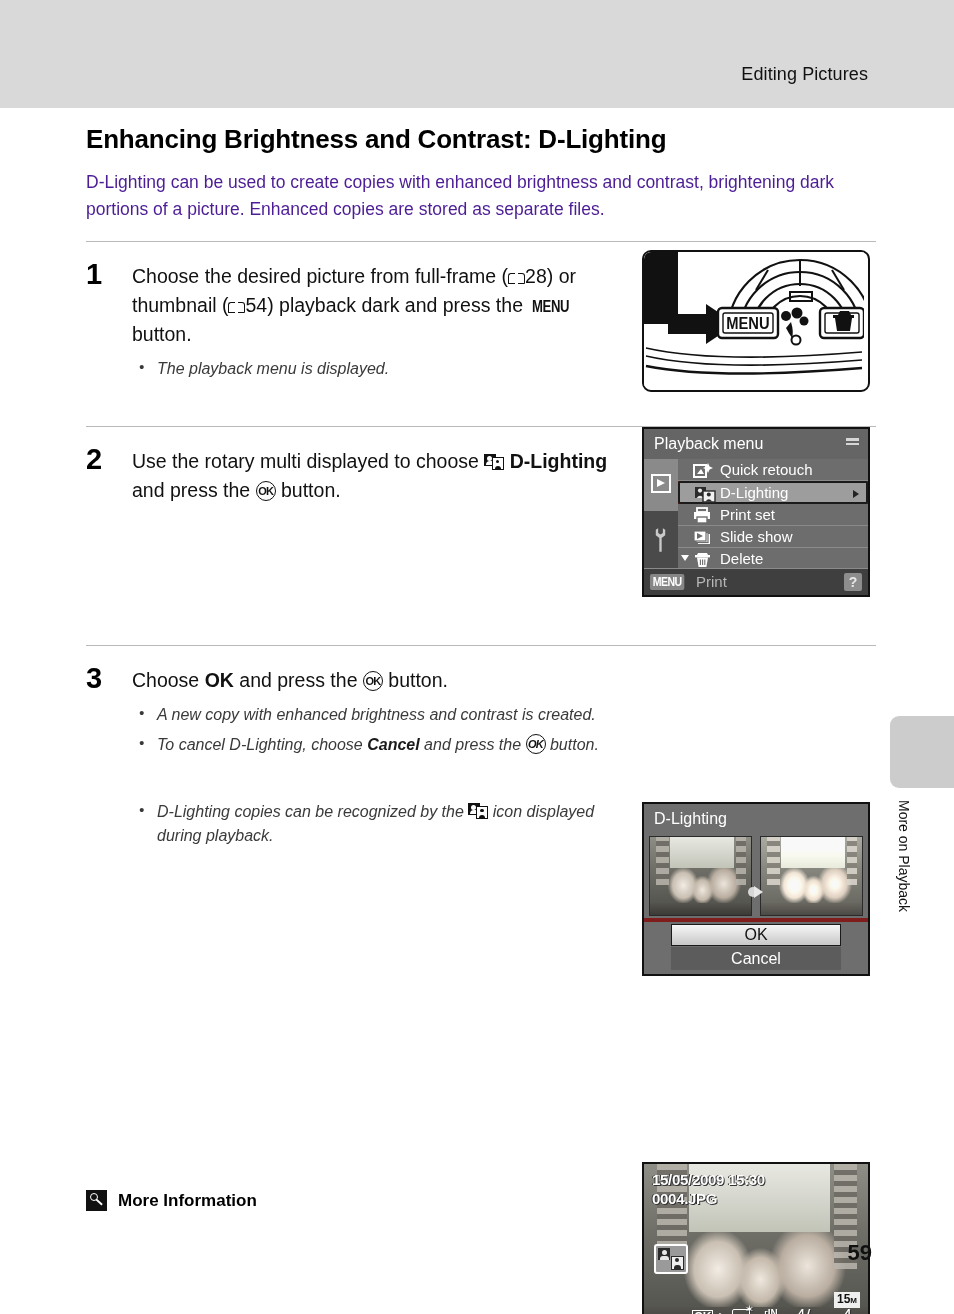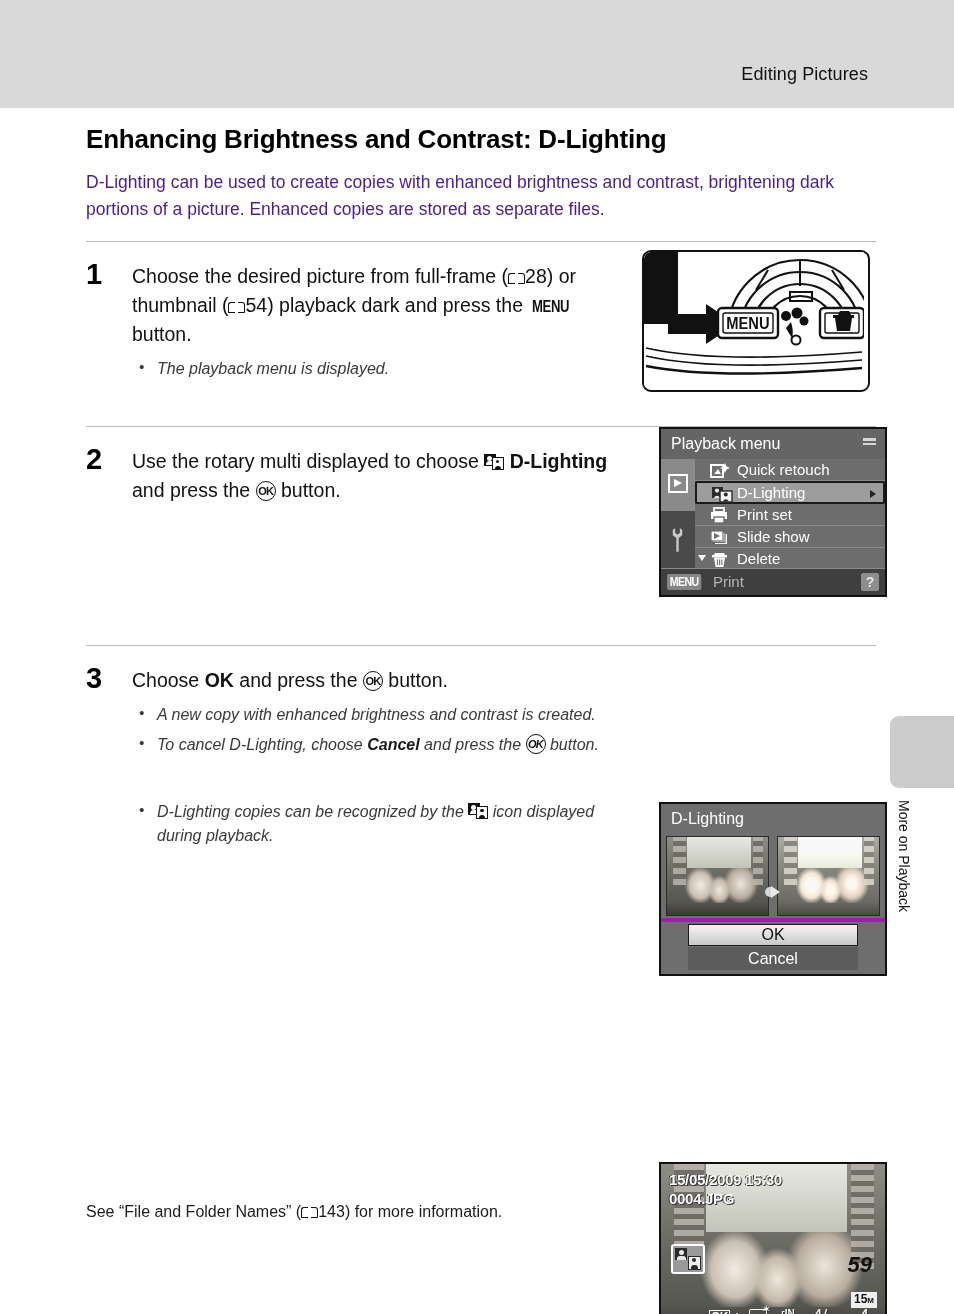--- a/index.html
+++ b/index.html
@@ -190,24 +190,23 @@
     width: 224px; height: 138px;
     border: 2px solid #111;
     border-radius: 9px;
     background: #fff;
     overflow: hidden;
   }
 
   
   .lcd {
     border: 2px solid #111;
-    background: #a21caf;
+    background: #7f1d1d;
     overflow: hidden;
     position: relative;
-    margin-left: 17px;
   }
   .menu-lcd { left: 642px; top: 427px; width: 224px; height: 166px; }
   .dl-lcd   { left: 642px; top: 632px; width: 224px; height: 170px; }
   .pb-lcd   { left: 642px; top: 818px; width: 224px; height: 170px; }
 
   
   .pm-title {
     position: absolute; left: 0; top: 0; right: 0; height: 30px;
     background: #656565;
     color: #fff; font-size: 16px;
@@ -523,23 +522,22 @@
     background: #fff;
     transform: rotate(42deg);
   }
   .mi-text {
     margin-top: 13px;
     font-size: 16px;
     color: #1c1c1c;
   }
 
   .folio {
-    position: absolute; right: 82px; bottom: 36px;
+    position: absolute; right: 82px; bottom: 48px;
     font-size: 22px; font-weight: bold;
-    font-style: italic;
     color: #111;
   }
 
   
   .photo {
     position: absolute; left: 0; top: 0; right: 0; bottom: 0;
     background:
       radial-gradient(ellipse 22% 34% at 33% 62%, #f2ece4 0%, #c9bfb2 48%, rgba(0,0,0,0) 70%),
       radial-gradient(ellipse 16% 26% at 52% 68%, #efe8de 0%, #c3b8aa 50%, rgba(0,0,0,0) 72%),
       radial-gradient(ellipse 24% 36% at 73% 60%, #ece5db 0%, #b9ada0 50%, rgba(0,0,0,0) 72%),
@@ -833,18 +831,19 @@
     <span class="pb-in">[<b>IN</b></span>
     <span class="pb-count">4/</span>
     <span class="pb-total">4</span>
   </div>
 </div>
 
 <div class="side-tab"></div>
 <div class="side-tab-label">More on Playback</div>
 
 <div class="more-info">
-  <div class="mi-text">
-    <span>See “File and Folder Names” (</span><span class="g-book"></span><span>143</span><span>) for more information.</span>
+  <div class="mi-head">
+    <span class="mi-icon"></span>
+    <span>More Information</span>
   </div>
 </div>
 
 <div class="folio">59</div>
 
 </body></html>

